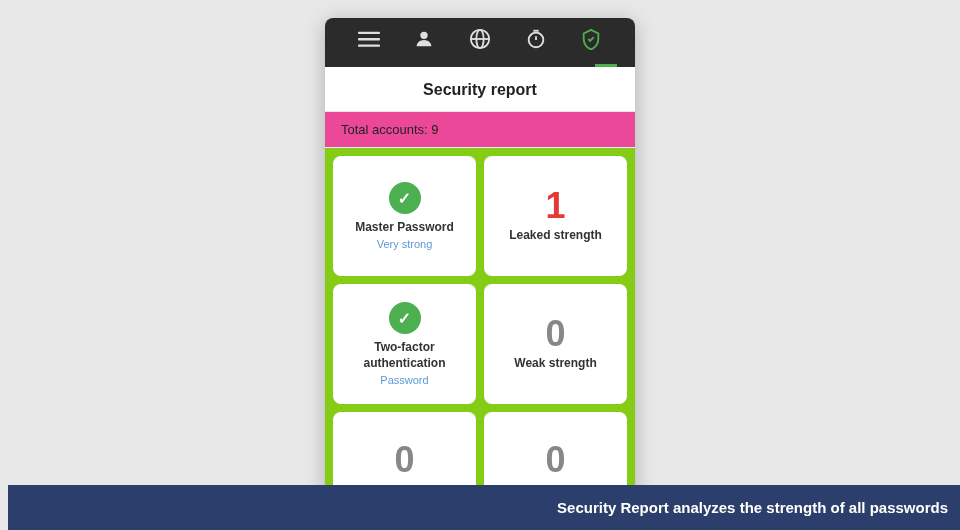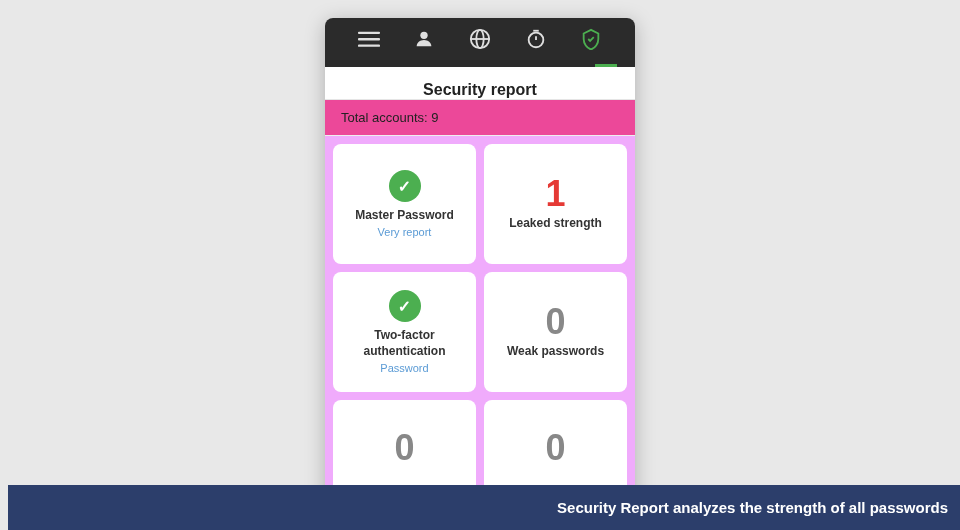--- a/index.html
+++ b/index.html
@@ -65,21 +65,21 @@
       right: 18px;
       width: 22px;
       height: 3px;
       background: #4caf50;
     }
 
     
     .page-title-bar {
       background: #fff;
       text-align: center;
-      padding: 14px 16px 0;
+      padding: 14px 16px 12px;
       border-bottom: 1px solid #e5e5e5;
       font-size: 16px;
       font-weight: 600;
       color: #222;
     }
 
     
     .total-accounts {
       padding: 10px 16px;
       font-size: 13px;
@@ -88,21 +88,21 @@
       background: #ec4899;
     }
     .total-accounts span {
       color: #222;
       font-weight: 500;
     }
 
     
     .cards-area {
       flex: 1;
-      background: #f0abfc;
+      background: #84cc16;
       padding: 8px;
       display: grid;
       grid-template-columns: 1fr 1fr;
       grid-template-rows: 120px 120px 100px;
       gap: 8px;
       overflow: hidden;
     }
 
     .card {
       background: #fff;
@@ -218,38 +218,38 @@
 
   <div class="total-accounts">
     <span>Total accounts: </span><span>9</span>
   </div>
 
   <div class="cards-area">
 
     <div class="card">
       <div class="card-check-icon"></div>
       <div class="card-label">Master Password</div>
-      <div class="card-sublabel">Very report</div>
+      <div class="card-sublabel">Very strong</div>
     </div>
 
     <div class="card">
       <div class="card-number red">1</div>
       <div class="card-label">Leaked strength</div>
     </div>
 
     <div class="card">
       <div class="card-check-icon"></div>
       <div class="card-label" style="white-space: pre-line;">Two-factor
 authentication</div>
       <div class="card-sublabel">Password</div>
     </div>
 
     <div class="card">
       <div class="card-number gray">0</div>
-      <div class="card-label">Weak passwords</div>
+      <div class="card-label">Weak strength</div>
     </div>
 
     <div class="card">
       <div class="card-number gray">0</div>
     </div>
 
     <div class="card">
       <div class="card-number gray">0</div>
     </div>
 

